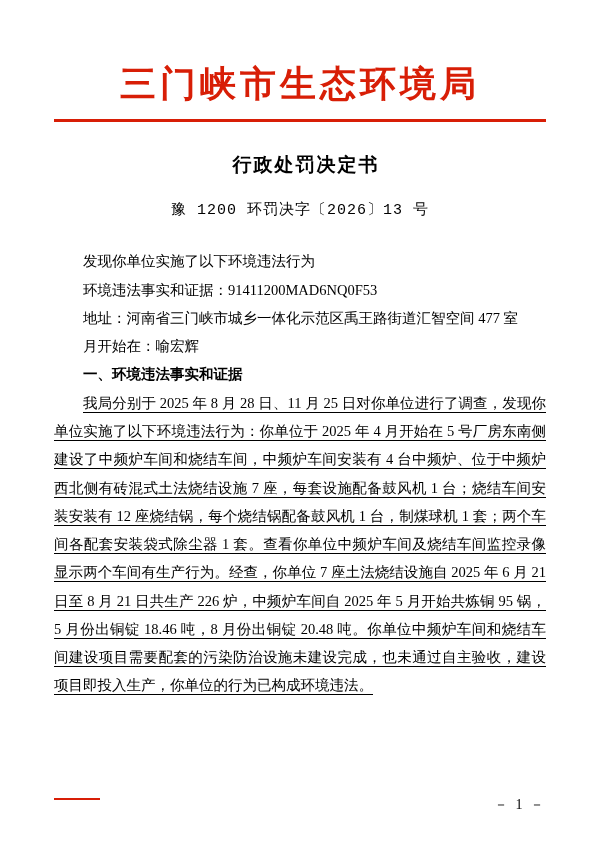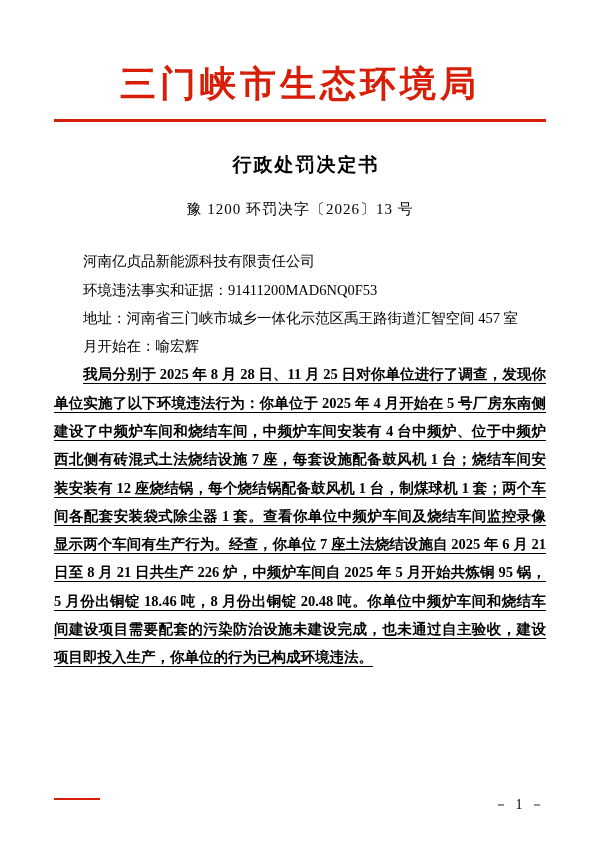--- a/index.html
+++ b/index.html
@@ -46,20 +46,21 @@
     font-size: 19px;
     font-weight: bold;
     margin: 30px 0 0 12px;
     letter-spacing: 2px;
   }
   .doc-number {
     text-align: center;
     font-size: 15px;
     margin: 22px 0 0 0;
     letter-spacing: 1px;
+    font-family: Liberation Mono, monospace;
   }
   .body-block {
     margin: 28px 54px 0 54px;
     font-size: 14.5px;
     line-height: 1.95;
     text-align: justify;
   }
   .body-block p {
     margin: 0 0 0 0;
   }
@@ -71,21 +72,20 @@
     font-weight: bold;
     margin-top: 6px;
   }
   .underline {
     text-decoration: underline;
     text-underline-offset: 4px;
   }
   .para-fact {
     text-indent: 2em;
     margin-top: 2px;
-    font-weight: bold;
   }
   
   .footer-rule {
     position: absolute;
     left: 54px;
     bottom: 44px;
     width: 46px;
     height: 2px;
     background: #d81e06;
   }
@@ -102,23 +102,24 @@
 
 <div class="page">
 
   <h1 class="org-title">三门峡市生态环境局</h1>
   <div class="red-rule"></div>
 
   <div class="doc-type">行政处罚决定书</div>
   <div class="doc-number">豫 1200 环罚决字〔2026〕13 号</div>
 
   <div class="body-block">
-    <p class="indent2">河南亿贞品新能源科技有限责任公司</p>
+    <p class="indent2">发现你单位实施了以下环境违法行为</p>
     <p class="indent2">环境违法事实和证据：91411200MAD6NQ0F53</p>
-    <p class="indent2">地址：河南省三门峡市城乡一体化示范区禹王路街道汇智空间 457 室</p>
+    <p class="indent2">地址：河南省三门峡市城乡一体化示范区禹王路街道汇智空间 477 室</p>
     <p class="indent2">月开始在：喻宏辉</p>
+    <p class="section-title">一、环境违法事实和证据</p>
     <p class="para-fact underline">我局分别于 2025 年 8 月 28 日、11 月 25 日对你单位进行了调查，发现你单位实施了以下环境违法行为：你单位于 2025 年 4 月开始在 5 号厂房东南侧建设了中频炉车间和烧结车间，中频炉车间安装有 4 台中频炉、位于中频炉西北侧有砖混式土法烧结设施 7 座，每套设施配备鼓风机 1 台；烧结车间安装安装有 12 座烧结锅，每个烧结锅配备鼓风机 1 台，制煤球机 1 套；两个车间各配套安装袋式除尘器 1 套。查看你单位中频炉车间及烧结车间监控录像显示两个车间有生产行为。经查，你单位 7 座土法烧结设施自 2025 年 6 月 21 日至 8 月 21 日共生产 226 炉，中频炉车间自 2025 年 5 月开始共炼铜 95 锅，5 月份出铜锭 18.46 吨，8 月份出铜锭 20.48 吨。你单位中频炉车间和烧结车间建设项目需要配套的污染防治设施未建设完成，也未通过自主验收，建设项目即投入生产，你单位的行为已构成环境违法。</p>
   </div>
 
   <div class="footer-rule"></div>
   <div class="page-number">－ 1 －</div>
 
 </div>
 
 </body></html>

